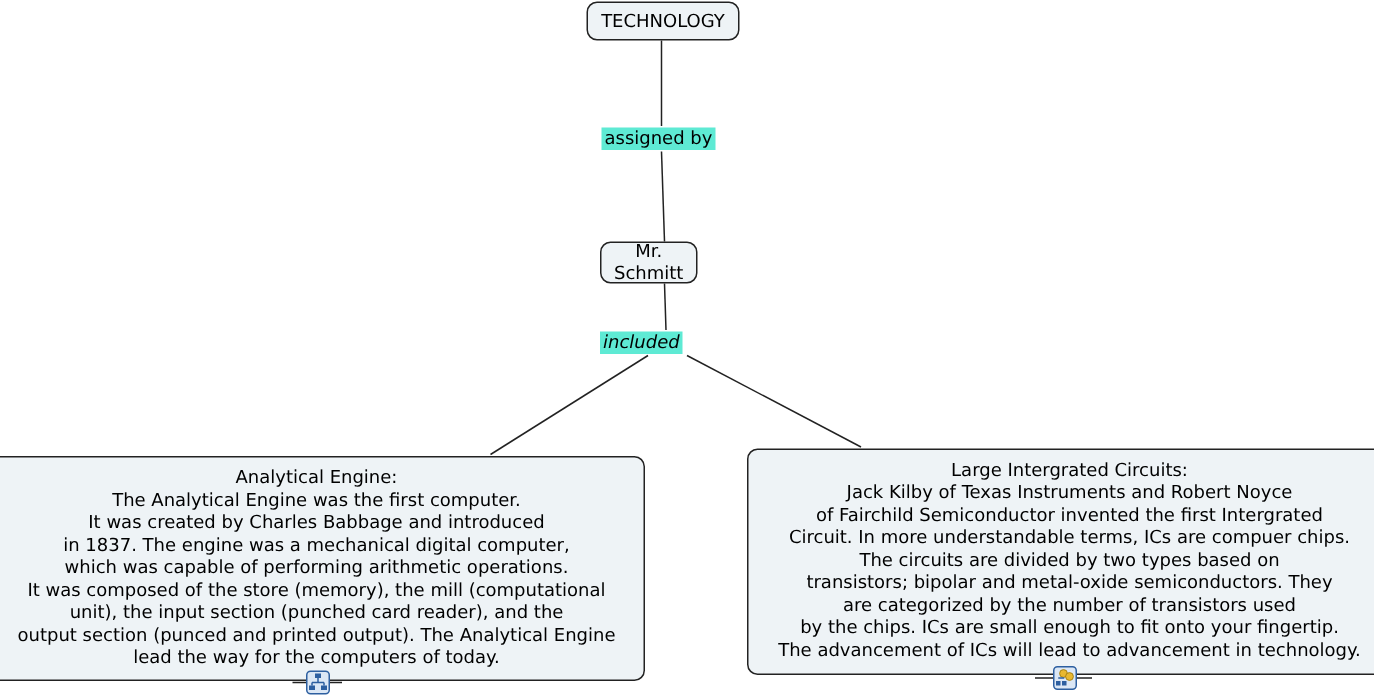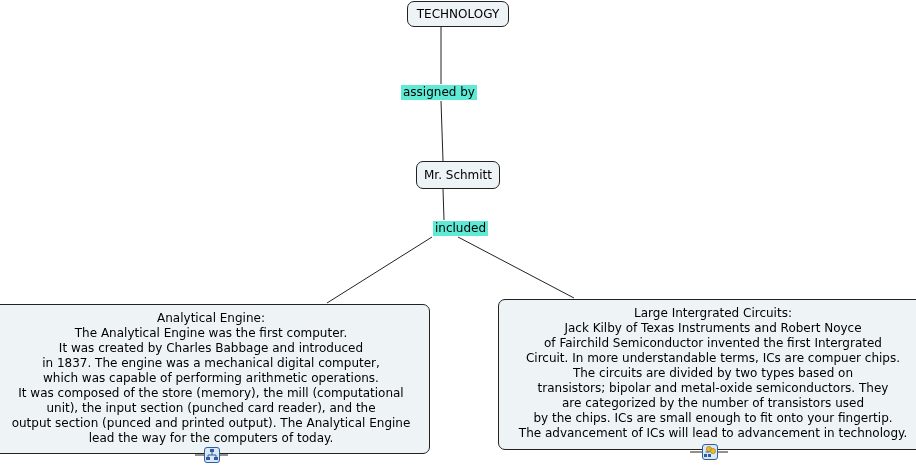--- a/index.html
+++ b/index.html
@@ -1,21 +1,21 @@
 <!DOCTYPE html>
 <html><head>
 <meta charset="utf-8">
 <style>
   html, body { margin:0; padding:0; }
   body { width:916px; height:466px; background:#ffffff; position:relative; overflow:hidden;
          font-family:"DejaVu Sans", sans-serif; color:#000; }
   svg.links { position:absolute; left:0; top:0; width:916px; height:466px; }
   .node { position:absolute; background:#eef3f6; border:1px solid #222; border-radius:7px;
           box-sizing:border-box; font-size:12px; text-align:center; line-height:15px; }
-  .small { display:flex; align-items:center; justify-content:center;margin-left:16px; }
+  .small { display:flex; align-items:center; justify-content:center; }
   .label { position:absolute; background:#5eead4; font-size:12px; line-height:15px; padding:0 2px; text-align:center; }
   .body-text { white-space:pre-line; }
   .resicon { position:absolute; width:16px; height:16px; box-sizing:border-box; border:1px solid #2d5fa0;
              border-radius:3px; background:#dbe7f5; }
   .resicon svg { width:14px; height:14px; display:block; }
 </style>
 </head>
 <body>
 
 <svg class="links">
@@ -29,25 +29,25 @@
 </svg>
 
 <div class="node small" style="left:391px; top:1px; width:102px; height:26px;">
   <span>TECHNOLOGY</span>
 </div>
 
 <div class="label" style="left:401px; top:85px;">
   <span>assigned by</span>
 </div>
 
-<div class="node small" style="left:400px; top:161px; width:84px; height:28px;">
+<div class="node small" style="left:400px; top:161px; width:65px; height:28px;">
   <span>Mr. Schmitt</span>
 </div>
 
-<div class="label" style="left:433px; top:221px;">
+<div class="label" style="left:400px; top:221px;font-style:italic;">
   <span>included</span>
 </div>
 
 <div class="node" style="left:-8px; top:304px; width:438px; height:150px; padding-top:6px;">
   <div>Analytical Engine:</div>
   <div class="body-text">The Analytical Engine was the first computer.
 It was created by Charles Babbage and introduced
 in 1837.   The engine was a mechanical digital computer,
 which was capable of performing arithmetic operations.
 It was composed of the store (memory), the mill (computational

